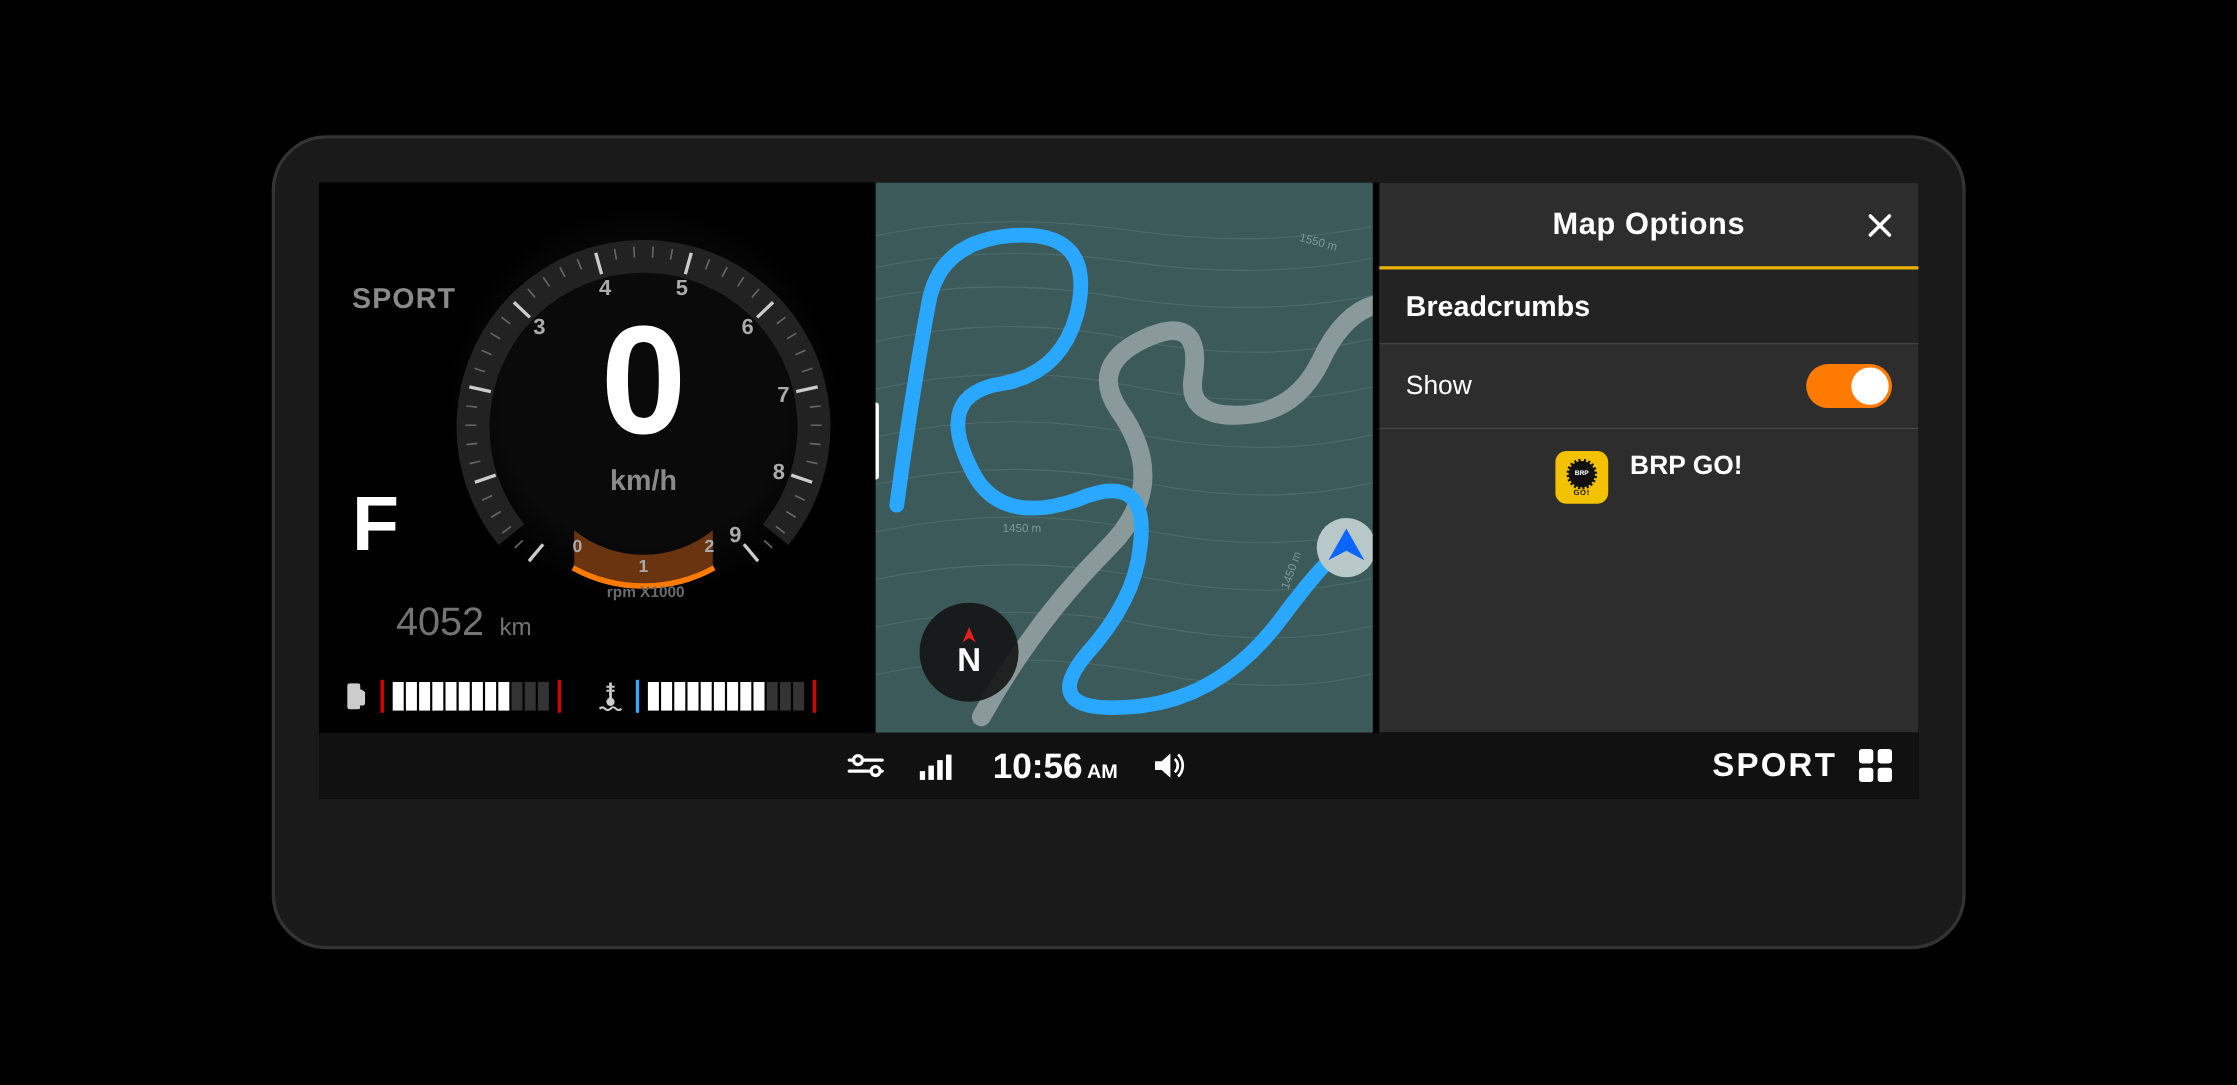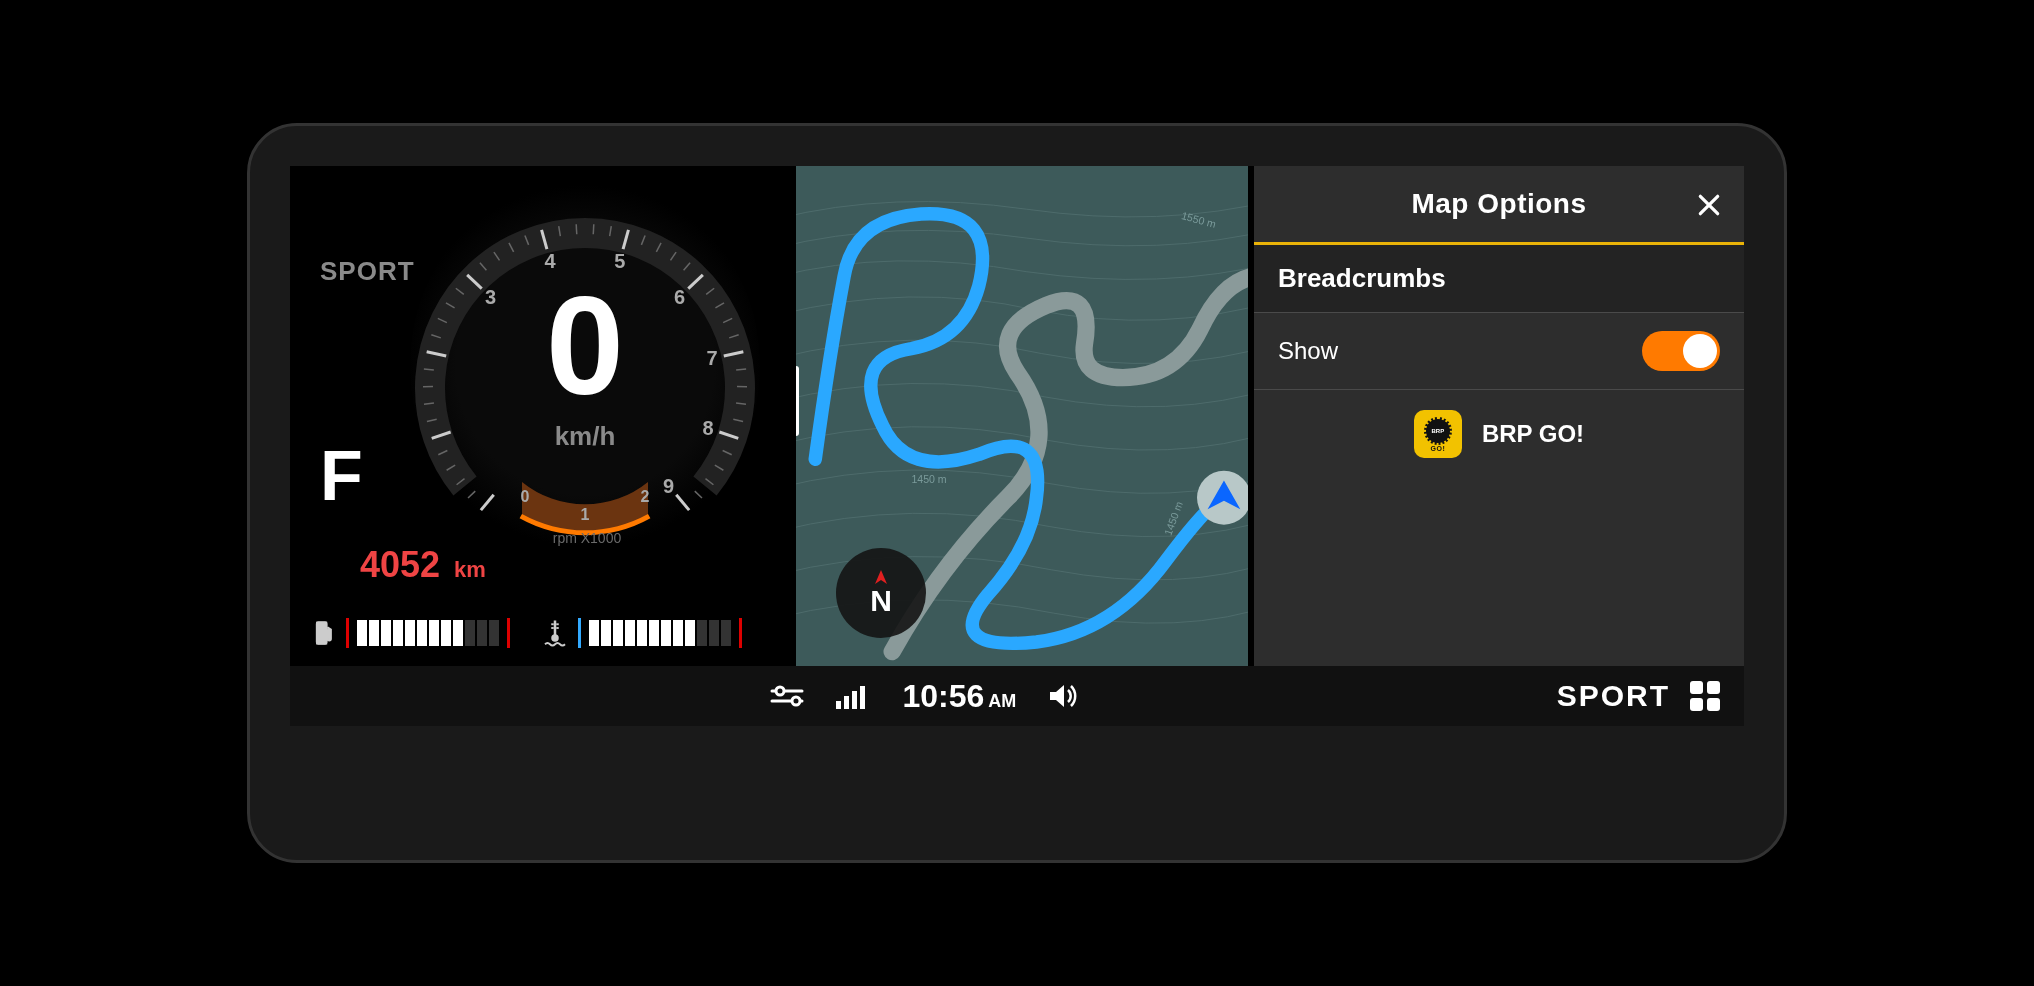--- a/index.html
+++ b/index.html
@@ -47,22 +47,22 @@
     color: #8a8a8a;
     font-weight: 900;
     font-size: 26px;
     letter-spacing: 1px;
   }
   .odometer {
     position: absolute;
     bottom: 80px;
     left: 70px;
     font-size: 36px;
-    font-weight: 700;
-    color: #ef4444;
+    font-weight: 400;
+    color: #737373;
     text-align: right;
   }
   .odometer .unit {
     font-size: 22px;
     margin-left: 4px;
   }
   .gear {
     position: absolute;
     top: 270px;
     left: 30px;
@@ -106,21 +106,21 @@
     font-size: 26px;
     font-weight: 700;
   }
   .rpm-label {
     position: absolute;
     bottom: 10px;
     left: 4px; right: 0;
     text-align: center;
     color: #6a6a6a;
     font-size: 14px;
-    font-weight: 400;
+    font-weight: 700;
   }
   
   .bar-row {
     position: absolute;
     bottom: 18px;
     left: 20px;
     right: 10px;
     display: flex;
     gap: 30px;
   }
@@ -237,21 +237,21 @@
     right: 3px;
     top: 3px;
     width: 34px;
     height: 34px;
     border-radius: 50%;
     background: #fff;
   }
   .app-row {
     padding: 20px 24px;
     display: flex;
-    align-items: center;
+    align-items: flex-start;
     justify-content: center;
     gap: 20px;
     font-size: 24px;
     font-weight: 900;
     cursor: pointer;
   }
   .app-icon {
     width: 48px;
     height: 48px;
     background: #f2c200;

